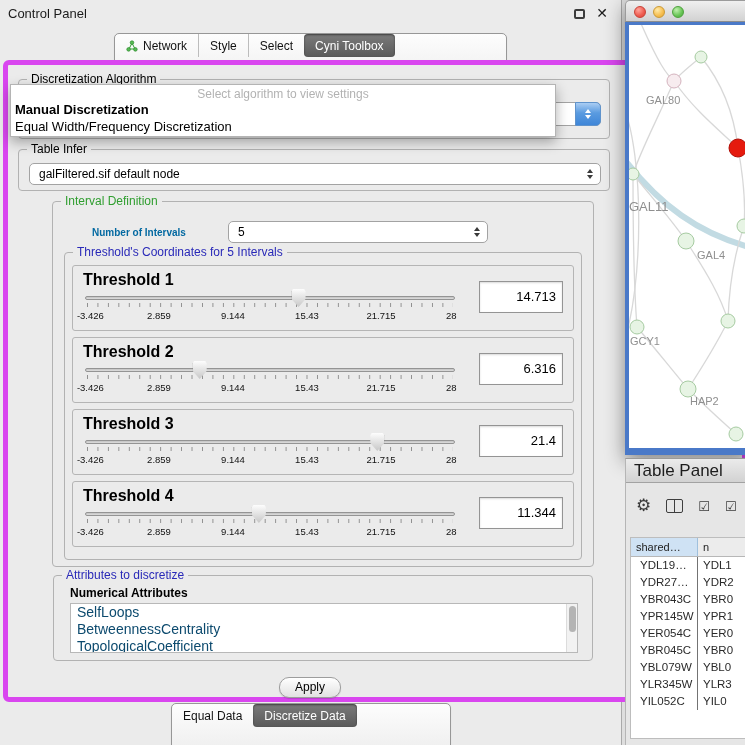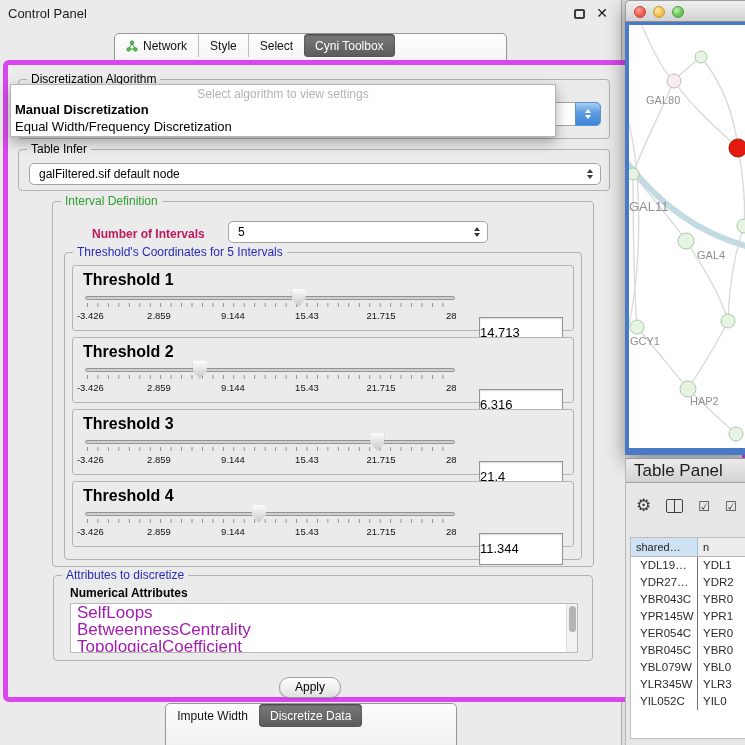--- a/index.html
+++ b/index.html
@@ -57,21 +57,21 @@
   .popup { position:absolute; left:10px; top:84px; width:546px; height:53px; z-index:50;
     background:#fff; border:1px solid #b4b4b4; box-shadow:0 5px 12px rgba(0,0,0,.32); }
   .popup-placeholder { height:16px; text-align:center; font-size:12px; color:#b2b2b2; padding-top:2px; }
   .popup-option { font-size:13px; color:#000; padding:1px 4px; height:17px; white-space:nowrap; }
   .popup-option.bold { font-weight:bold; }
 
   .tabledata-group { left:10px; top:84px; width:592px; height:42px; }
   .tabledata-combo { left:10px; top:13px; width:572px; height:22px; }
 
   .interval-group { left:44px; top:136px; width:542px; height:366px; }
-  .ni-label { position:absolute; left:39px; top:25px; font-size:12px; font-weight:bold; color:#be185d; }
+  .ni-label { position:absolute; left:39px; top:25px; font-size:10px; font-weight:bold; color:#0369a1; }
   .ni-combo { left:175px; top:19px; width:260px; height:22px; }
 
   .thresholds-group { position:absolute; left:11px; top:50px; width:518px; height:308px;
     border:1px solid #b2b2b2; border-radius:4px; padding-top:12px; }
   .threshold-box { position:relative; margin:0 7px 6px 7px; height:66px;
     border:1px solid #b5b5b5; border-radius:3px; background:#ebebeb; }
   .threshold-label { position:absolute; left:10px; top:5px; font-size:16px; font-weight:bold; color:#000; }
   .slider { position:absolute; left:12px; top:22px; width:370px; height:42px; }
   .slider-track { position:absolute; left:0; top:8px; width:100%; height:4px;
     background:linear-gradient(#c2c2c2,#dedede); border:1px solid #949494; border-radius:2px; }
@@ -81,27 +81,27 @@
   .slider-thumb { position:absolute; top:1px; width:14px; height:18px;
     background:linear-gradient(#fdfdfd,#c7c7c7);
     clip-path:polygon(10% 0,90% 0,100% 12%,100% 55%,50% 100%,0 55%,0 12%);
     filter:drop-shadow(0 0 1px #777); }
   .slider-scale { position:absolute; left:0; top:22px; width:100%; height:12px; font-size:9.5px; color:#111; }
   .scale-label { position:absolute; transform:translateX(-50%); white-space:nowrap; }
   .scale-label.first { transform:translateX(-30%); }
   .scale-label.last { transform:translateX(-85%); }
   .value-box { position:absolute; right:10px; top:15px; width:84px; height:32px;
     background:#fff; border:1px solid #949494; font-size:13px; color:#000;
-    line-height:30px; box-shadow:inset 0 1px 2px rgba(0,0,0,.15);margin-top:36px; }
+    text-align:right; line-height:30px; padding-right:6px; box-shadow:inset 0 1px 2px rgba(0,0,0,.15); }
 
   .attr-group { left:45px; top:510px; width:540px; height:86px; }
   .attr-title { position:absolute; left:16px; top:10px; font-size:12px; font-weight:bold; color:#000; }
   .listbox { position:absolute; left:16px; top:27px; width:508px; height:50px;
     background:#fff; border:1px solid #b8b8b8; overflow:hidden; }
-  .list-item { font-size:17px; color:#a21caf; line-height:17px; padding-left:6px; white-space:nowrap; }
+  .list-item { font-size:14px; color:#0c4a6e; line-height:17px; padding-left:6px; white-space:nowrap; }
   .vscroll { position:absolute; right:0; top:0; bottom:0; width:11px; background:#f2f2f2; border-left:1px solid #dcdcdc; }
   .vthumb { position:absolute; left:1.5px; top:2px; width:7px; height:26px; background:#b4b4b4; border-radius:4px; }
 
   .apply-btn { position:absolute; left:271px; top:612px; width:62px; height:21px;
     border:1px solid #9d9d9d; border-radius:10px; background:linear-gradient(#ffffff,#e1e1e1);
     font-size:12px; color:#000; text-align:center; line-height:19px; box-shadow:0 1px 1px rgba(0,0,0,.15); }
 
   .bottom-tabs { position:absolute; left:0; top:703px; width:622px; display:flex; justify-content:center; }
 
   
@@ -311,21 +311,21 @@
       <div class="popup-placeholder">Select algorithm to view settings</div>
       <div>
           <div class="popup-option bold">Manual Discretization</div>
           <div class="popup-option">Equal Width/Frequency Discretization</div>
         </div>
     </div>
 
     <div class="bottom-tabs">
       <div class="seg">
           <div class="tab">
-            <span>Impute Width</span>
+            <span>Equal Data</span>
           </div>
           <div class="tab selected">
             <span>Discretize Data</span>
           </div>
           <div class="tab">
             <span>Infer Network</span>
           </div>
         </div>
     </div>
   </div>

